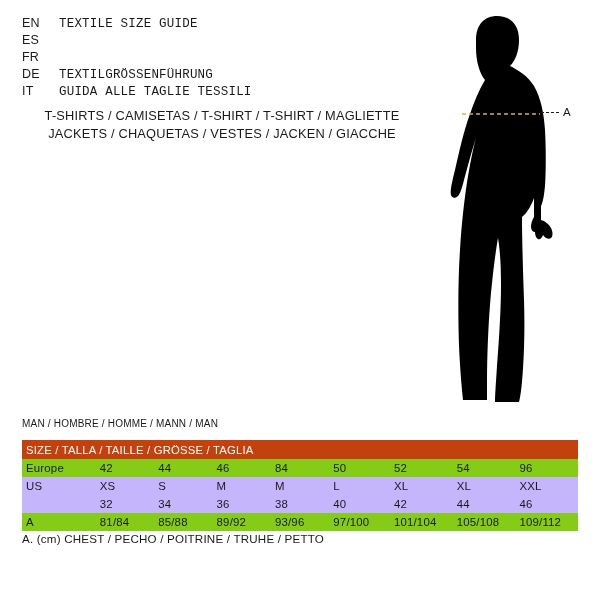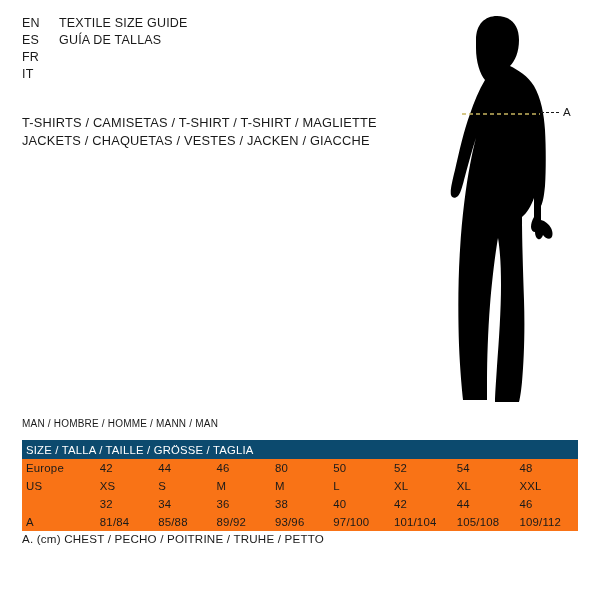--- a/index.html
+++ b/index.html
@@ -35,28 +35,30 @@
     height: 17px;
     font-size: 12.5px;
     letter-spacing: 0.2px;
   }
   .lang-code {
     width: 37px;
     flex: 0 0 37px;
   }
   .lang-text {
     flex: 1 1 auto;
+    font-family: Liberation Mono, monospace;
   }
 
   
   .cat-block {
     position: absolute;
     left: 22px;
-    top: 115px;
+    top: 108px;
     width: 400px;
+    text-align: center;
   }
   .cat-line {
     font-size: 12.8px;
     height: 18px;
     letter-spacing: 0.2px;
   }
 
   
   .figure-wrap {
     position: absolute;
@@ -98,32 +100,32 @@
     font-size: 11.4px;
   }
   table.size-table th,
   table.size-table td {
     text-align: left;
     padding: 3px 0 3px 4px;
     font-weight: normal;
     letter-spacing: 0.2px;
   }
   tr.head-row {
-    background: #0c4a6e;
+    background: #c2410c;
     color: #ffffff;
   }
   tr.head-row th {
     font-size: 11.3px;
     padding: 3.5px 0 3.5px 4px;
   }
   tr.shade {
-    background: #f97316;
+    background: #c4b5fd;
   }
   tr.plain {
-    background: #f97316;
+    background: #84cc16;
   }
   .col-label { width: 86px; }
   .col-v { width: 67px; }
 
   .footnote {
     position: absolute;
     left: 22px;
     top: 532px;
     font-size: 11.6px;
     letter-spacing: 0.2px;
@@ -134,27 +136,31 @@
 
 <div class="page">
 
   <div class="lang-block">
     <div class="lang-row">
       <span class="lang-code">EN</span>
       <span class="lang-text">TEXTILE SIZE GUIDE</span>
     </div>
     <div class="lang-row">
       <span class="lang-code">ES</span>
-      <span class="lang-text">GUÍA DE TALLAS</span>
     </div>
     <div class="lang-row">
       <span class="lang-code">FR</span>
     </div>
     <div class="lang-row">
+      <span class="lang-code">DE</span>
+      <span class="lang-text">TEXTILGRÖSSENFÜHRUNG</span>
+    </div>
+    <div class="lang-row">
       <span class="lang-code">IT</span>
+      <span class="lang-text">GUIDA ALLE TAGLIE TESSILI</span>
     </div>
   </div>
 
   <div class="cat-block">
     <div class="cat-line">T-SHIRTS / CAMISETAS / T-SHIRT / T-SHIRT / MAGLIETTE</div>
     <div class="cat-line">JACKETS / CHAQUETAS / VESTES / JACKEN / GIACCHE</div>
   </div>
 
   <div class="figure-wrap">
     <svg width="200" height="400" viewBox="0 0 200 400">
@@ -213,25 +219,25 @@
   <table class="size-table">
     <tbody>
       <tr class="head-row">
         <th class="col-label" colspan="9">SIZE / TALLA / TAILLE / GRÖSSE / TAGLIA</th>
       </tr>
       <tr class="plain">
         <td class="col-label">Europe</td>
         <td class="col-v">42</td>
         <td class="col-v">44</td>
         <td class="col-v">46</td>
-        <td class="col-v">80</td>
+        <td class="col-v">84</td>
         <td class="col-v">50</td>
         <td class="col-v">52</td>
         <td class="col-v">54</td>
-        <td class="col-v">48</td>
+        <td class="col-v">96</td>
       </tr>
       <tr class="shade">
         <td class="col-label">US</td>
         <td class="col-v">XS</td>
         <td class="col-v">S</td>
         <td class="col-v">M</td>
         <td class="col-v">M</td>
         <td class="col-v">L</td>
         <td class="col-v">XL</td>
         <td class="col-v">XL</td>

